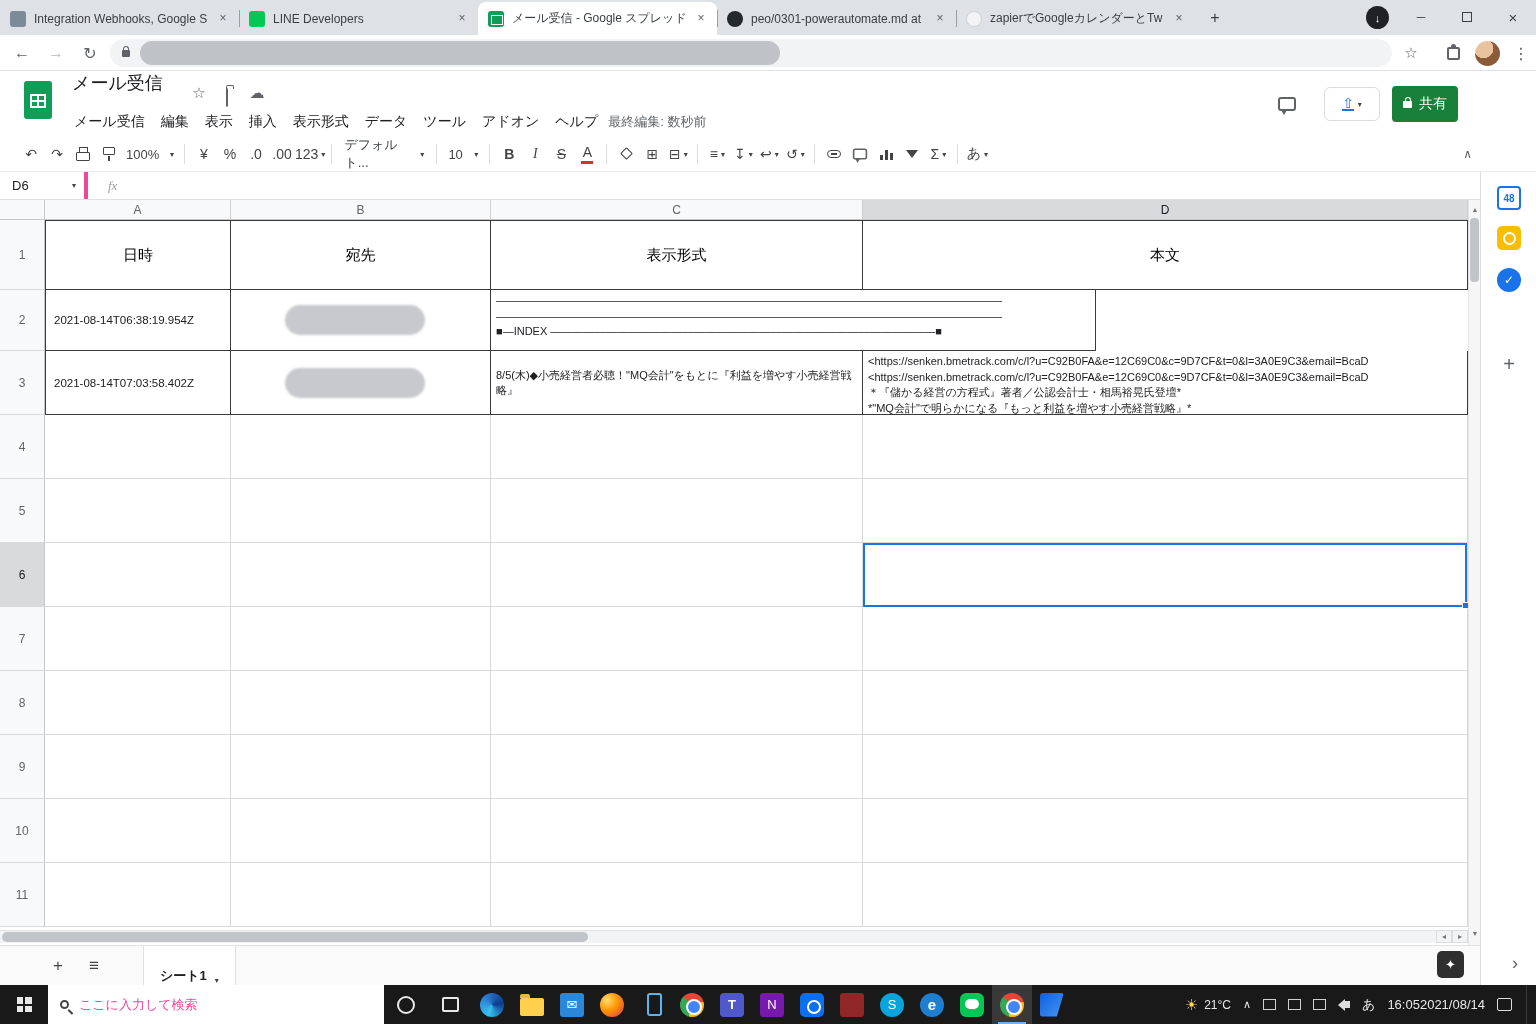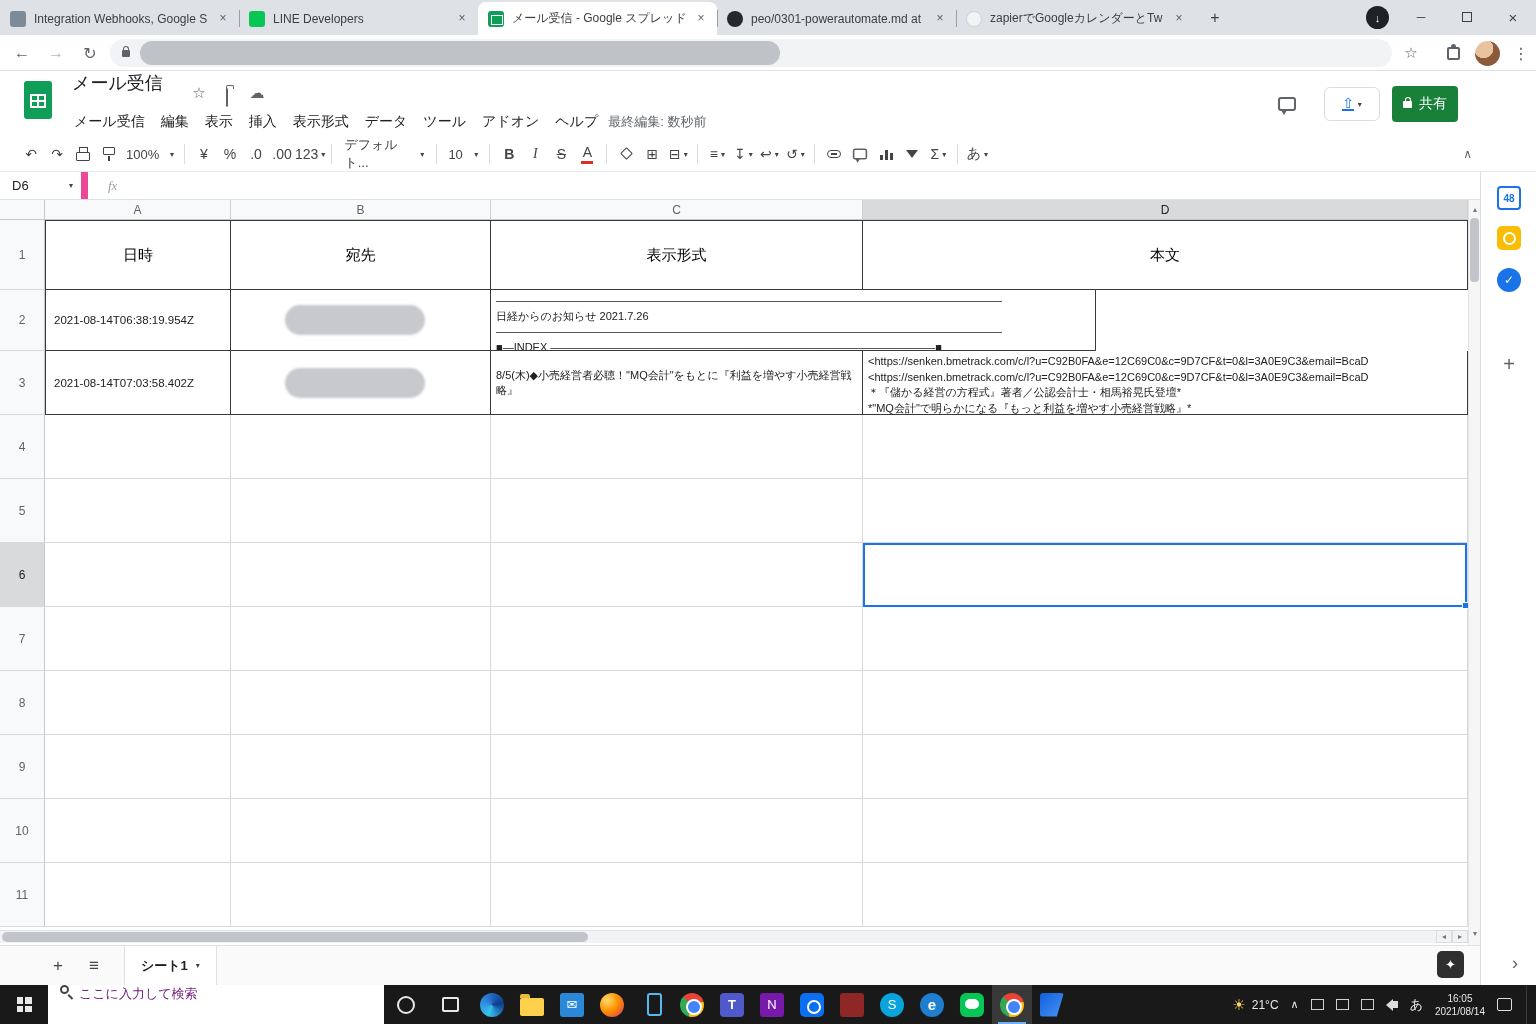--- a/index.html
+++ b/index.html
@@ -92,21 +92,21 @@
 .icon-fill{width:9px;height:9px;border:1.5px solid #444;border-radius:1px;transform:rotate(45deg);margin-bottom:2px}
 .icon-linkc{width:14px;height:8px;border:1.5px solid #444;border-radius:4px;position:relative}
 .icon-linkc::after{content:"";position:absolute;left:3px;top:2px;width:6px;height:1.5px;background:#444}
 .icon-chart{display:flex;align-items:flex-end;gap:2px;height:11px}
 .icon-chart span{width:3px;background:#444}
 .icon-filter{width:0;height:0;border-left:6px solid transparent;border-right:6px solid transparent;border-top:8px solid #444}
 .tb-collapse{margin-left:auto;font-size:12px;color:#5f6368}
 
 
 .fbar{position:absolute;left:0;top:172px;width:1536px;height:28px;background:#fff;border-bottom:1px solid #e0e0e0;display:flex;align-items:center}
-.namebox{width:88px;height:100%;display:flex;align-items:center;justify-content:space-between;padding:0 8px 0 12px;font-size:13px;border-right:7px solid #ec4899}
+.namebox{width:88px;height:100%;display:flex;align-items:center;justify-content:space-between;padding:0 8px 0 12px;font-size:13px;border-right:4px solid #ec4899}
 .fx{margin-left:20px;font-size:13px;font-style:italic;color:#9aa0a6;font-family:"Liberation Serif",serif}
 
 
 .gridwrap{position:absolute;left:0;top:200px;width:1468px;height:728px;background:#fff;overflow:hidden}
 .chrow{display:flex;height:20px}
 .corner{width:45px;background:#f8f9fa;border-right:1px solid #c7c7c7;border-bottom:1px solid #c7c7c7;flex:none}
 .colh{height:20px;background:#f8f9fa;border-right:1px solid #d0d0d0;border-bottom:1px solid #c7c7c7;display:flex;align-items:center;justify-content:center;font-size:12px;color:#5f6368;flex:none}
 .colh.sel,.rh.sel{background:#d9dadc;color:#202124}
 .wA{width:186px}.wB{width:260px}.wC{width:372px}.wD{width:605px}
 .grow{display:flex}
@@ -142,29 +142,29 @@
 .sp-cal{top:14px;border:2px solid #1a73e8;border-radius:4px;color:#1a73e8;font-size:10px;font-weight:bold}
 .sp-keep{top:54px;background:#fbbc04;border-radius:5px}
 .sp-keep::after{content:"";width:9px;height:9px;border:2px solid #fff;border-radius:50%}
 .sp-tasks{top:96px;background:#1a73e8;border-radius:50%;color:#fff;font-size:12px}
 .sp-plus{top:180px;color:#5f6368;font-size:20px}
 .panel-toggle{position:absolute;left:1500px;top:948px;width:30px;height:30px;display:flex;align-items:center;justify-content:center;color:#5f6368;font-size:18px}
 
 
 .sheetbar{position:absolute;left:0;top:945px;width:1480px;height:40px;background:#fafafa;border-top:1px solid #e1e1e1;display:flex;align-items:center;padding-left:44px}
 .sb-btn{width:28px;height:28px;display:flex;align-items:center;justify-content:center;font-size:17px;color:#444;margin-right:8px}
-.stab{height:39px;margin-left:8px;padding:0 16px;background:#fff;border-left:1px solid #e0e0e0;border-right:1px solid #e0e0e0;display:flex;align-items:center;gap:8px;font-size:13px;font-weight:bold;color:#202124}
+.stab{height:39px;margin-left:27px;padding:0 16px;background:#fff;border-left:1px solid #e0e0e0;border-right:1px solid #e0e0e0;display:flex;align-items:flex-end;gap:8px;font-size:13px;font-weight:bold;color:#202124}
 .explore-btn{position:absolute;left:1437px;top:951px;width:27px;height:27px;background:#2f2f2f;border-radius:5px;color:#fff;font-size:13px;display:flex;align-items:center;justify-content:center}
 
 
 .taskbar{position:absolute;left:0;top:985px;width:1536px;height:39px;background:#191919;display:flex;align-items:stretch;color:#fff}
 .tb-start{width:48px;display:flex;align-items:center;justify-content:center}
 .winlogo{width:15px;height:15px;display:grid;grid-template-columns:1fr 1fr;grid-template-rows:1fr 1fr;gap:2px}
 .winlogo span{background:#e8e8e8}
-.tsearch{width:336px;background:#fff;display:flex;gap:10px;padding:0 12px;color:#701a75;font-size:13px}
+.tsearch{width:336px;background:#fff;display:flex;align-items:center;gap:10px;padding:0 12px;color:#ec4899;font-size:13px}
 .icon-mag{width:9px;height:9px;border:2px solid #444;border-radius:50%;position:relative;flex:none}
 .icon-mag::after{content:"";position:absolute;left:7px;top:7px;width:6px;height:2px;background:#444;transform:rotate(45deg);transform-origin:left top}
 .tb-slot{width:44px;display:flex;align-items:center;justify-content:center;position:relative}
 .app-slot{width:40px;display:flex;align-items:center;justify-content:center;position:relative}
 .app-slot.active{background:rgba(255,255,255,.14)}
 .app-slot.active::after{content:"";position:absolute;left:6px;right:6px;bottom:0;height:2px;background:#6cb2f5}
 .ai{width:24px;height:24px;flex:none;position:relative}
 .i-cortana{width:18px;height:18px;border:2px solid #e8e8e8;border-radius:50%}
 .i-taskview{width:17px;height:15px;border:2px solid #e8e8e8;border-radius:2px}
 .i-edge{border-radius:50%;background:conic-gradient(from 200deg,#35c1f1,#2b7cd3,#0d3b8c,#35c1f1)}
@@ -187,21 +187,21 @@
 .i-flow{background:linear-gradient(135deg,#0f5fde,#4895f5);border-radius:3px;clip-path:polygon(0 0,100% 0,70% 100%,0 100%)}
 .tray{position:absolute;right:0;top:985px;height:39px;display:flex;align-items:center;gap:12px;padding-right:6px;color:#e8e8e8}
 .weather{display:flex;align-items:center;gap:6px;font-size:12px}
 .sun{color:#ffd75e;font-size:15px}
 .tray-chev{font-size:11px}
 .tic{width:13px;height:11px;border:1.5px solid #cfcfcf}
 .icon-speaker{display:flex;align-items:center}
 .icon-speaker .box{width:5px;height:7px;background:#ddd}
 .icon-speaker .cone{width:0;height:0;border-top:6px solid transparent;border-bottom:6px solid transparent;border-right:7px solid #ddd}
 .ime{font-size:13px}
-.clock{display:flex;flex-direction:column;align-items:center;font-size:10px;line-height:13px}
+.clock{display:flex;flex-direction:row;align-items:flex-start;font-size:13px;line-height:13px}
 .icon-notif{width:15px;height:13px;border:1.5px solid #ddd;border-radius:2px}
 .desk-sliver{width:4px;height:39px;border-left:1px solid #3a3a3a;margin-left:2px}
 </style>
 </head>
 <body>
 
 <div class="screen">
 
   <div class="tabstrip">
     <div class="tab">
@@ -414,21 +414,20 @@
     </div>
 
     <div class="grow dark h61">
       <div class="rh">2</div>
       <div class="cell cA tA">2021-08-14T06:38:19.954Z</div>
       <div class="cell cB cellB">
           <span class="redact"></span>
         </div>
       <div class="cell cD dlines">
         <div>――――――――――――――――――――――――――――――――――――――――――――――</div>
-        <div>日経からのお知らせ 2021.7.26</div>
         <div>――――――――――――――――――――――――――――――――――――――――――――――</div>
         <div>■―INDEX ―――――――――――――――――――――――――――――――――――■</div>
       </div>
     </div>
 
     <div class="grow dark h64">
       <div class="rh">3</div>
       <div class="cell cA tA">2021-08-14T07:03:58.402Z</div>
       <div class="cell cB cellB">
           <span class="redact"></span>

